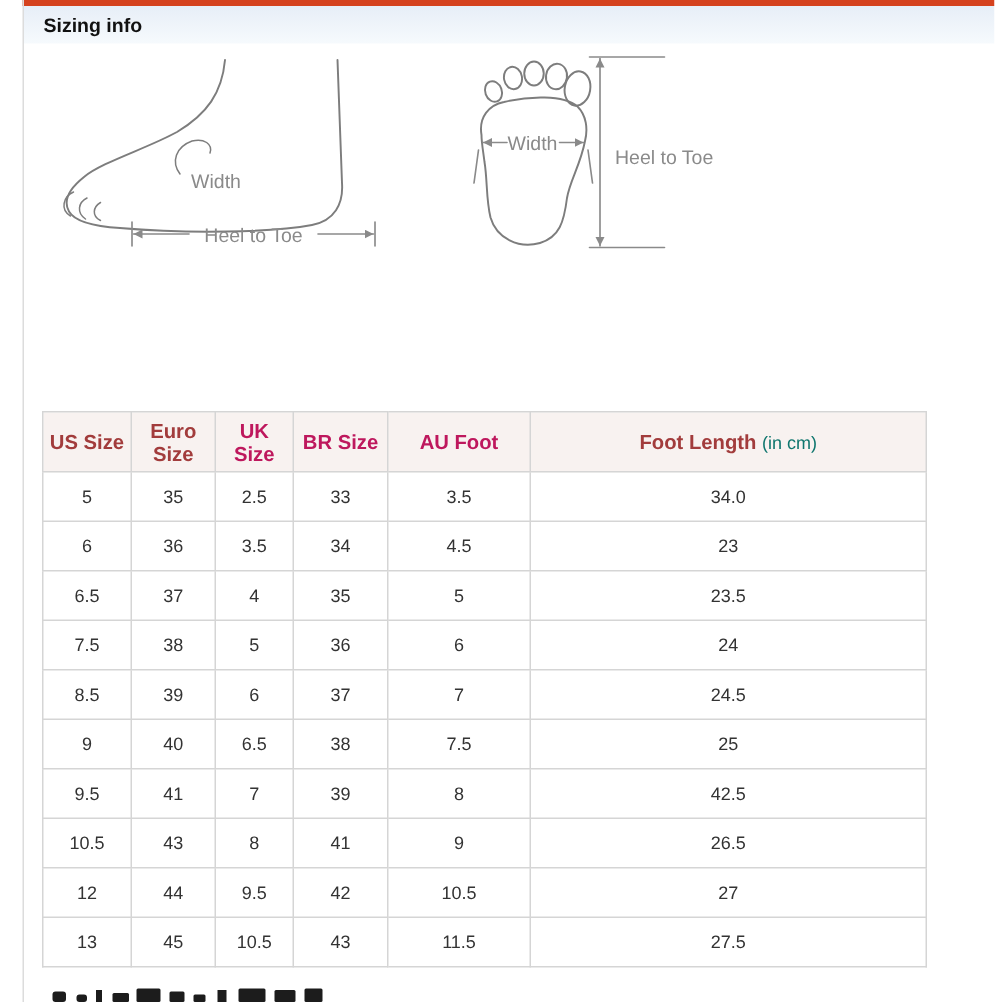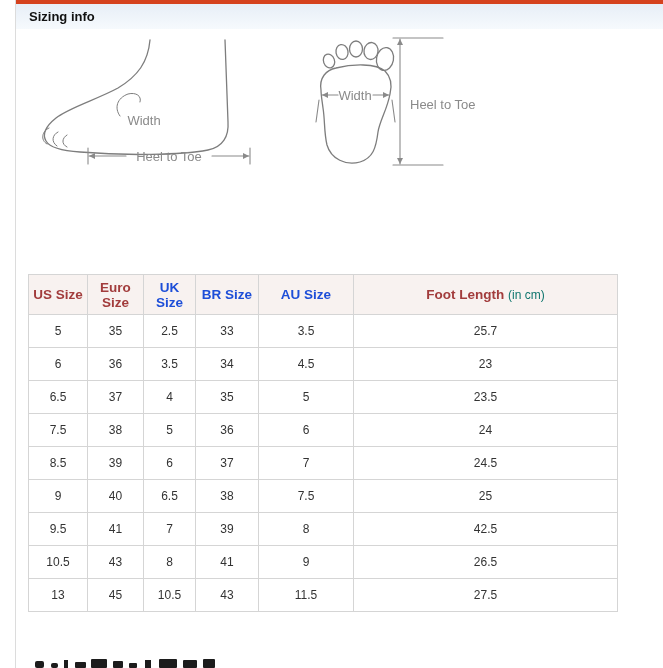--- a/index.html
+++ b/index.html
@@ -45,21 +45,21 @@
     vertical-align: middle;
   }
   table.size-table thead th {
     height: 39px;
     background: #f8f2f0;
     font-size: 13.5px;
     font-weight: bold;
     padding: 0 2px;
   }
   th.hdr-red   { color: #a23c3c; }
-  th.hdr-tan   { color: #1d4ed8; }
+  th.hdr-tan   { color: #be185d; }
   .hdr-unit    { color: #0f766e; font-weight: normal; font-size: 12px; }
   table.size-table tbody td {
     height: 30px;
     font-size: 12px;
     color: #333333;
     background: #ffffff;
   }
 
   .cutoff-fragment {
     position: absolute; left: 33px; top: 658px;
@@ -139,35 +139,35 @@
       <col style="width:63px">
         <col style="width:95px">
         <col style="width:264px">
     </colgroup>
     <thead>
       <tr>
         <th class="hdr-red">US Size</th>
         <th class="hdr-red">Euro Size</th>
         <th class="hdr-tan">UK Size</th>
         <th class="hdr-tan">BR Size</th>
-        <th class="hdr-tan">AU Size</th>
+        <th class="hdr-tan">AU Foot</th>
         <th class="hdr-red">
           <span>Foot Length</span>
           <span class="hdr-unit">(in cm)</span>
         </th>
       </tr>
     </thead>
     <tbody>
         <tr>
           <td>5</td>
           <td>35</td>
           <td>2.5</td>
           <td>33</td>
           <td>3.5</td>
-          <td>25.7</td>
+          <td>34.0</td>
         </tr>
         <tr>
           <td>6</td>
           <td>36</td>
           <td>3.5</td>
           <td>34</td>
           <td>4.5</td>
           <td>23</td>
         </tr>
         <tr>
@@ -210,20 +210,28 @@
           <td>8</td>
           <td>42.5</td>
         </tr>
         <tr>
           <td>10.5</td>
           <td>43</td>
           <td>8</td>
           <td>41</td>
           <td>9</td>
           <td>26.5</td>
+        </tr>
+        <tr>
+          <td>12</td>
+          <td>44</td>
+          <td>9.5</td>
+          <td>42</td>
+          <td>10.5</td>
+          <td>27</td>
         </tr>
         <tr>
           <td>13</td>
           <td>45</td>
           <td>10.5</td>
           <td>43</td>
           <td>11.5</td>
           <td>27.5</td>
         </tr>
       </tbody>

